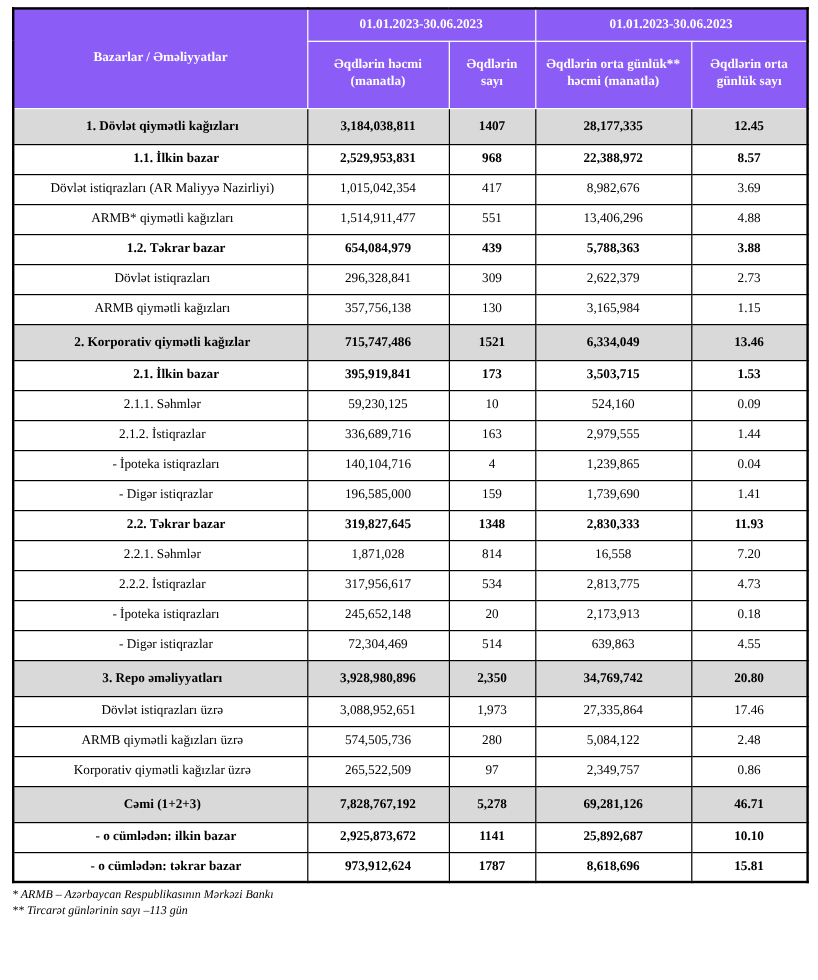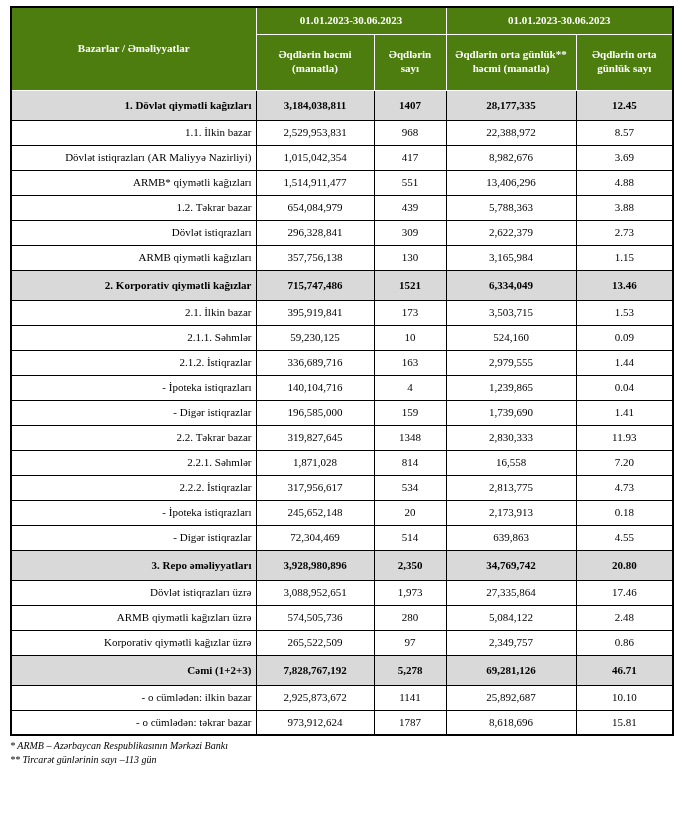--- a/index.html
+++ b/index.html
@@ -23,21 +23,21 @@
     table-layout: fixed;
     border: 2px solid #000;
   }
   col.c-label { width: 245px; }
   col.c-vol   { width: 118px; }
   col.c-cnt   { width: 72px; }
   col.c-avgv  { width: 130px; }
   col.c-avgc  { width: 97px; }
 
   thead th {
-    background: #4d7c0f;
+    background: #8b5cf6;
     color: #ffffff;
     border: 1px solid #ffffff;
     font-weight: bold;
     font-size: 11px;
     text-align: center;
     vertical-align: middle;
     padding: 3px 4px;
     line-height: 1.25;
   }
   tr.head-periods th { height: 27px; }
@@ -45,31 +45,31 @@
 
   tbody td {
     border: 1px solid #000;
     font-size: 11px;
     text-align: center;
     vertical-align: middle;
     padding: 2px 4px;
     height: 25px;
     line-height: 1.15;
   }
-  tbody td.label { text-align: right; }
+  tbody td.label { text-align: center; }
   tbody td.ind0 { padding-left: 7px; }
   tbody td.ind1 { padding-left: 13px; }
   tbody td.ind2 { padding-left: 30px; }
 
   tr.section td, tr.total td {
     background: #D9D9D9;
     font-weight: bold;
     height: 30px;
   }
-  tr.subsection td, tr.bold td { font-weight: normal; }
+  tr.subsection td, tr.bold td { font-weight: bold; }
 
   .footnotes { margin-top: 3px; font-size: 10px; line-height: 1.35; }
   .footnote { margin: 0; font-style: italic; }
 </style>
 </head>
 <body>
 
 <div class="page">
 
   <table class="trade-table">

